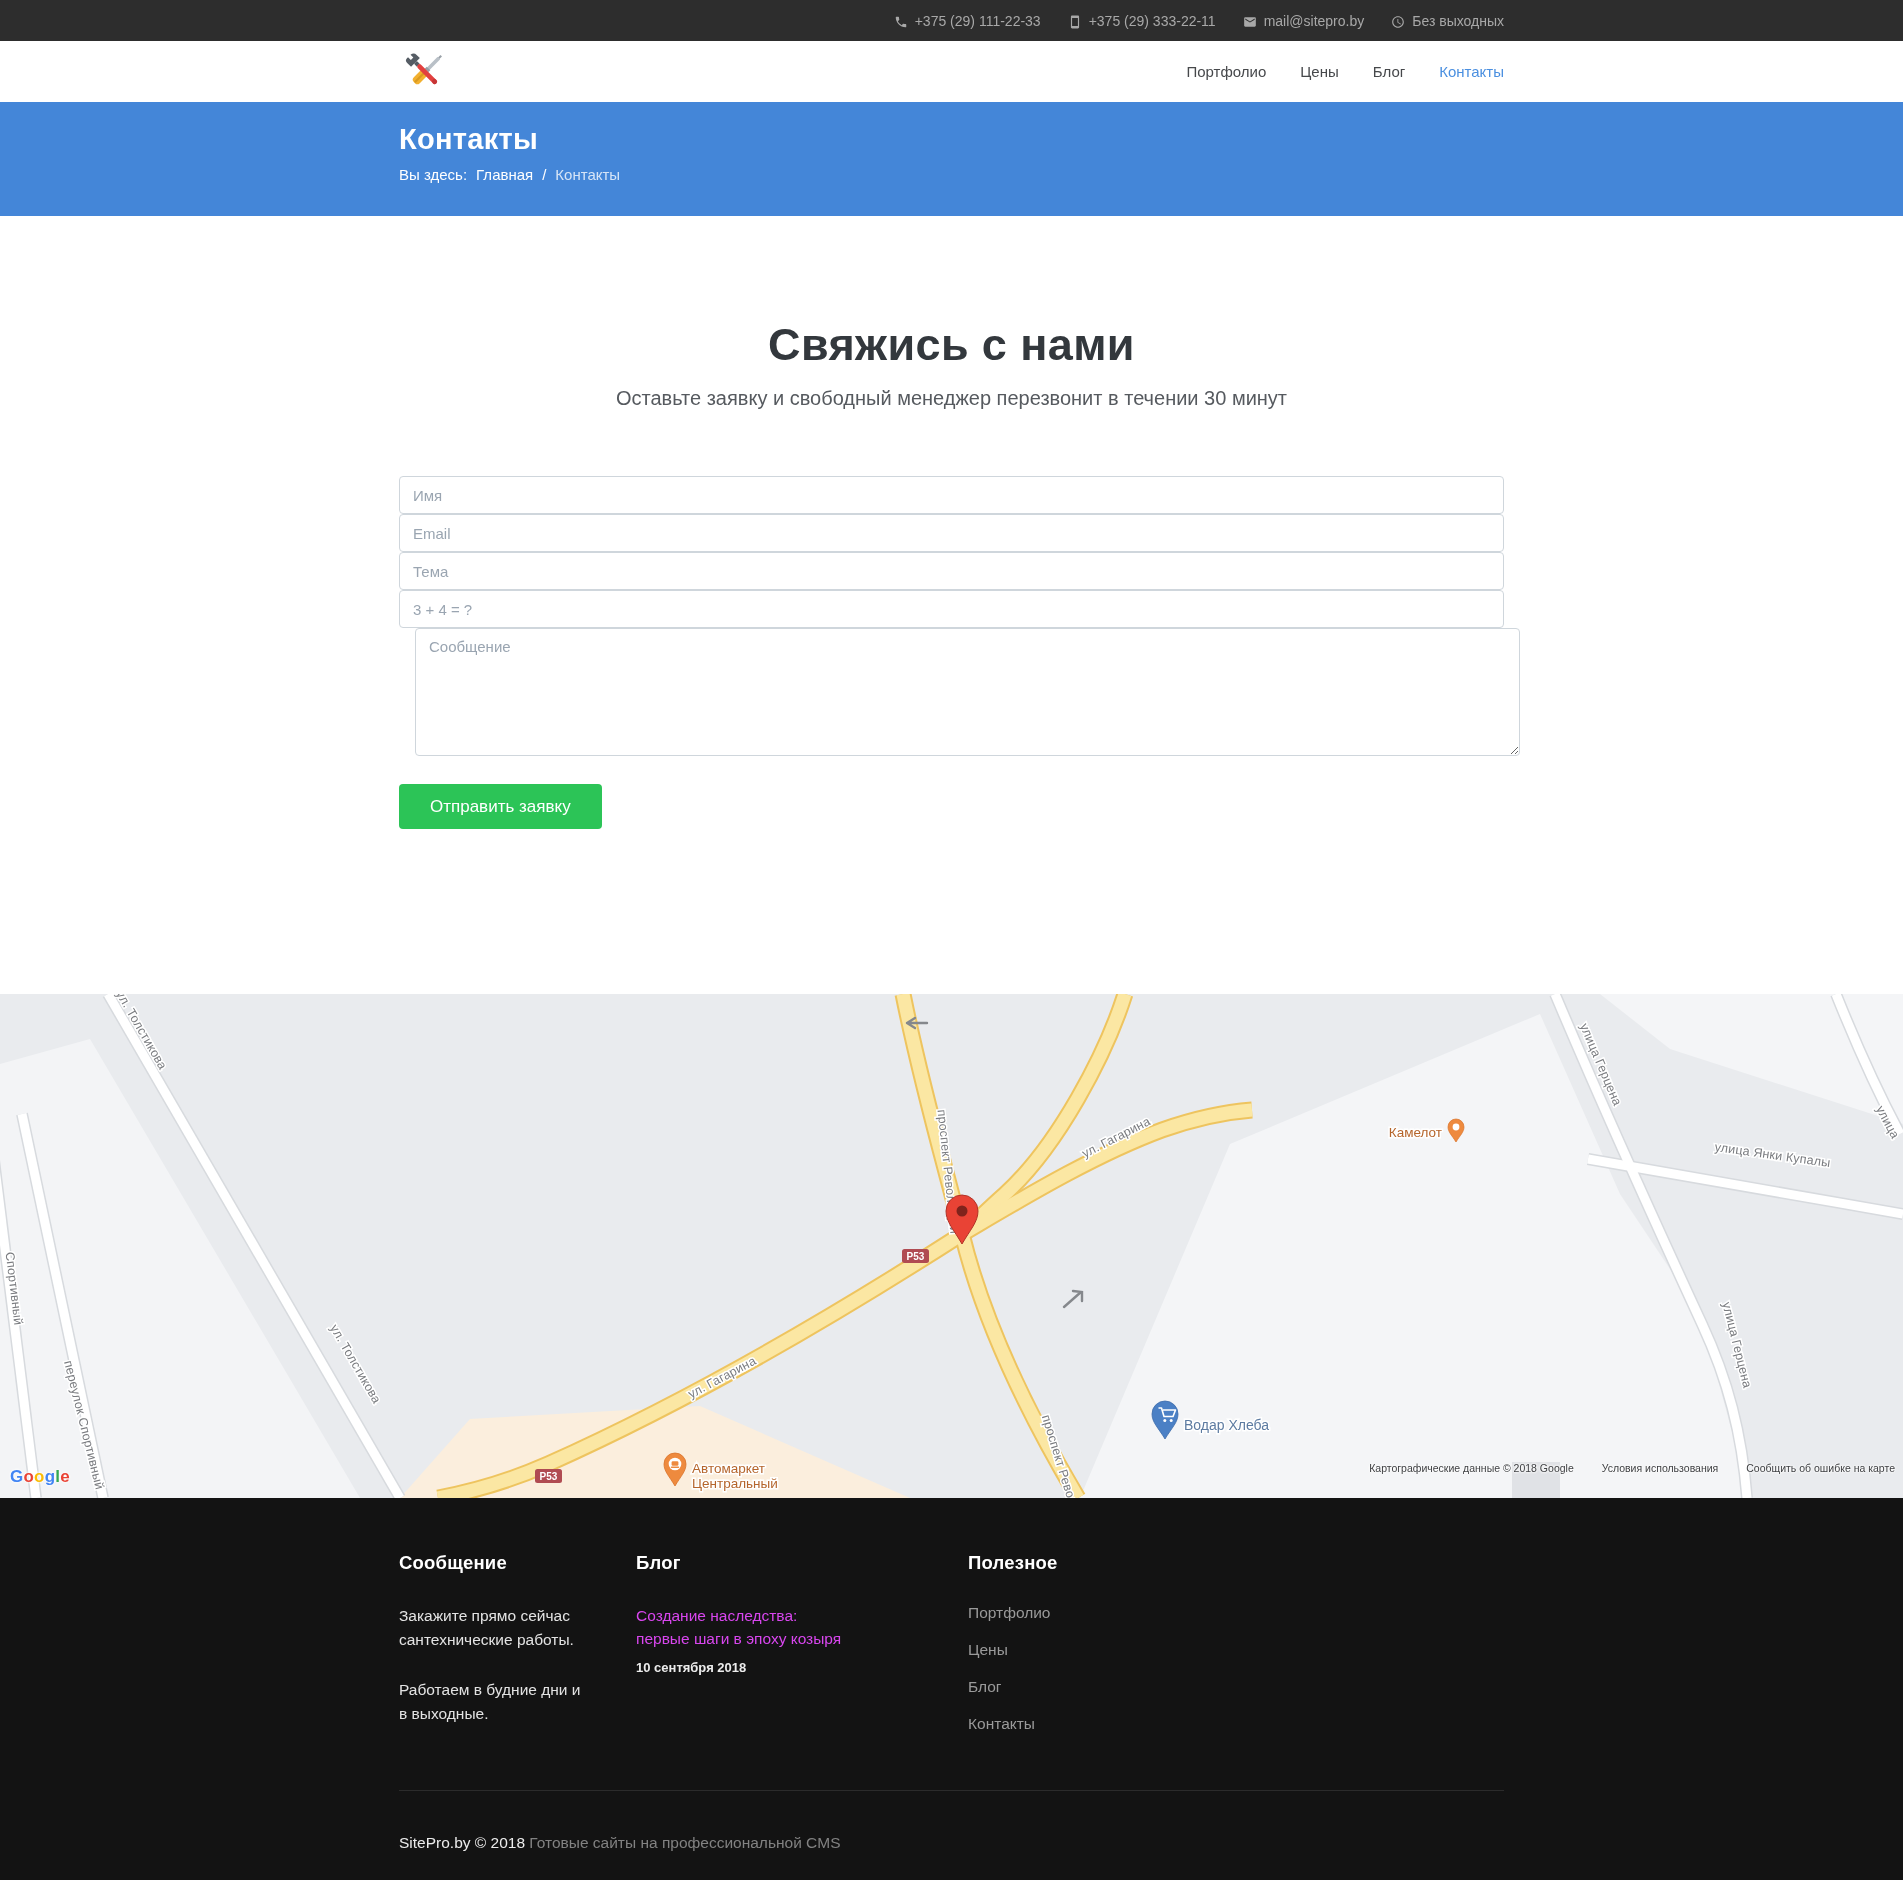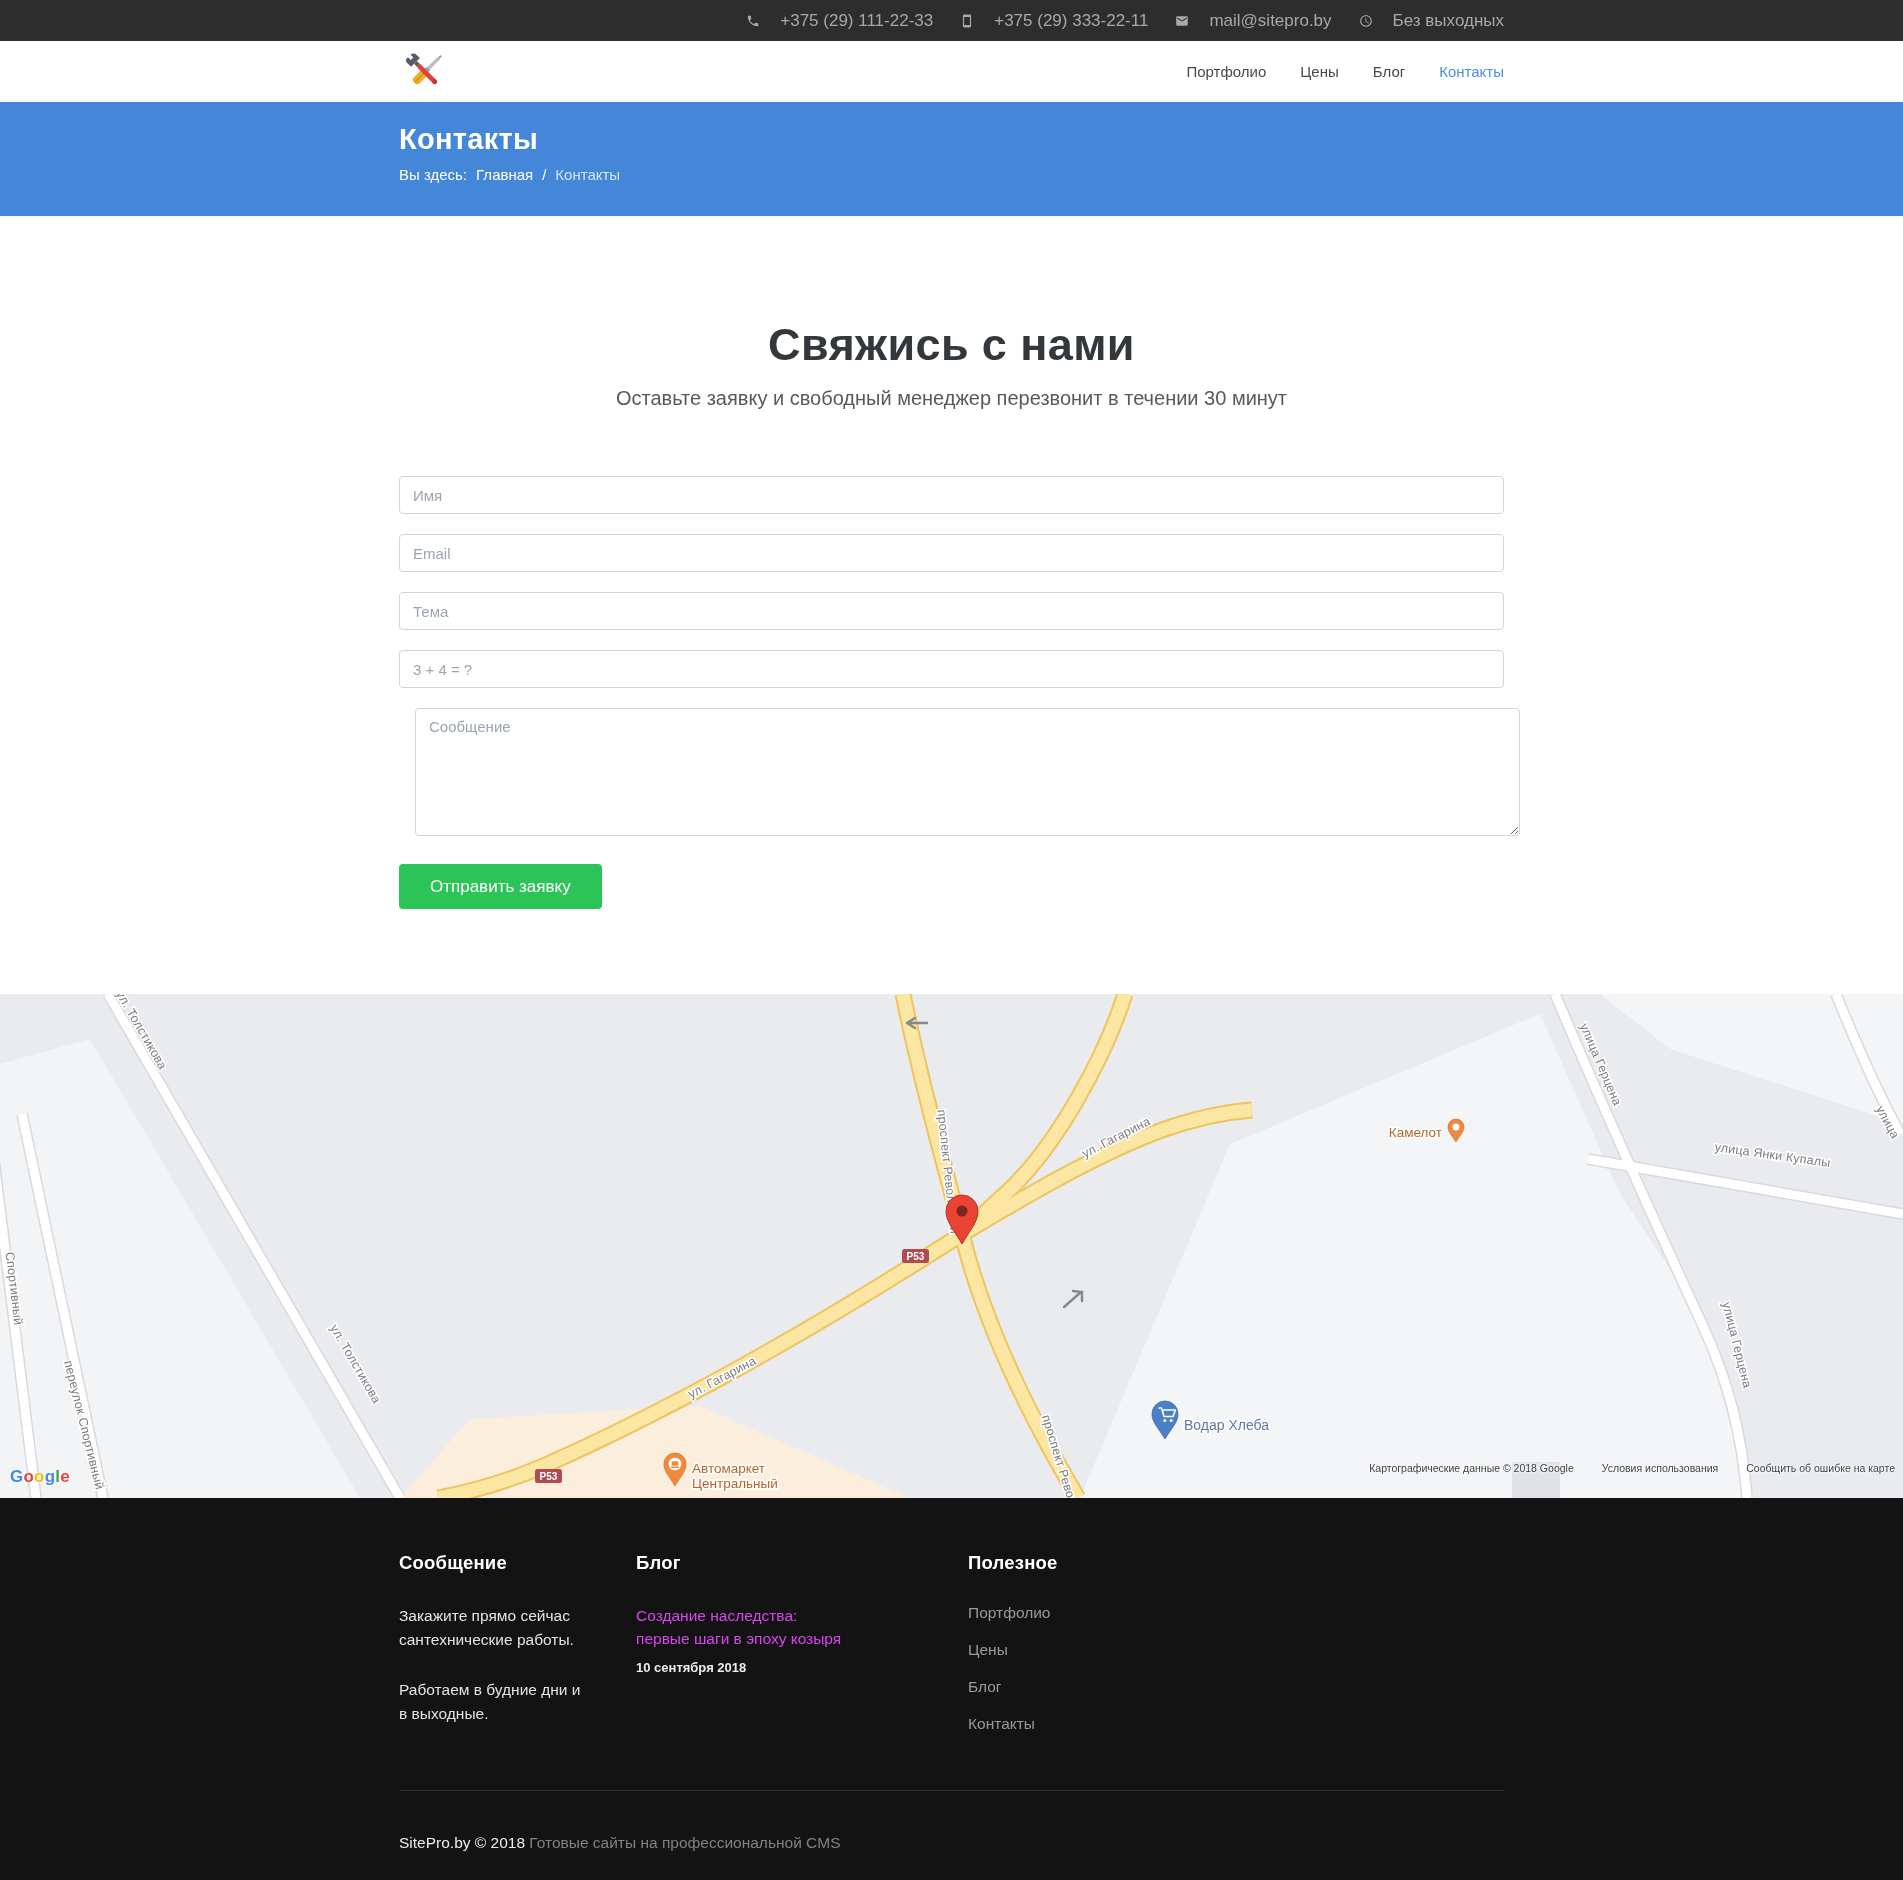--- a/index.html
+++ b/index.html
@@ -3,21 +3,21 @@
 <meta charset="utf-8">
 <style>
   * { margin:0; padding:0; box-sizing:border-box; }
   html,body { width:1903px; height:1880px; overflow:hidden; background:#fff;
               font-family:"Liberation Sans", sans-serif; }
   .container { width:1105px; margin:0 auto; }
 
   
   .topbar { height:41px; background:var(--topbar_bg,#2d2d2d); }
   .topbar .container { height:100%; display:flex; justify-content:flex-end; align-items:center; gap:27px; }
-  .tb-item { display:flex; align-items:center; gap:20px; color:#a8a8a8; font-size:17px; }
+  .tb-item { display:flex; align-items:flex-end; gap:7px; color:#a8a8a8; font-size:14px; }
   .tb-item svg { display:block; }
 
   
   .header { height:61px; background:#fff; }
   .header .container { height:100%; display:flex; justify-content:space-between; align-items:center; }
   .logo { display:flex; align-items:center; height:100%; cursor:pointer; }
   .nav { display:flex; gap:34px; }
   .nav a { text-decoration:none; font-size:15px; color:#46484b; cursor:pointer; }
   .nav a.active { color:var(--nav_active,#4a8fe0); }
 
@@ -26,21 +26,21 @@
   .hero h1 { color:#fff; font-size:29px; font-weight:bold; letter-spacing:.3px; margin-bottom:10px; }
   .breadcrumb { display:flex; align-items:center; gap:9px; font-size:15px; color:#fff; }
   .breadcrumb a { color:#fff; text-decoration:none; cursor:pointer; }
   .breadcrumb .current { color:rgba(255,255,255,.78); }
 
   
   .main { height:778px; padding-top:103px;border-radius:31px; }
   .main h2 { text-align:center; font-size:45px; font-weight:bold; color:#33383d; letter-spacing:.4px; margin-bottom:16px; }
   .main .sub { text-align:center; font-size:20px; color:#565a5f; margin-bottom:66px; }
   .field { display:block; width:100%; height:38px; border:1px solid #cfd6dc; border-radius:4px;
-           padding:6px 13px; font-size:15px; color:#495057; margin-bottom:20px; background:#fff;
+           padding:6px 13px; font-size:15px; color:#495057; background:#fff;
            font-family:"Liberation Sans", sans-serif; }
   textarea.field { height:128px; padding:9px 13px; resize:vertical; margin-bottom:28px;margin-left:16px; }
   .field::placeholder { color:#9aa5b1; opacity:1; }
   .submit-btn { display:inline-block; border:none; cursor:pointer; background:var(--button_green,#2cc457);
                 color:#fff; font-size:17px; border-radius:4px; height:45px; padding:0 31px;
                 font-family:"Liberation Sans", sans-serif; }
 
   
   .map { position:relative; height:504px; background:#e9ebee; overflow:hidden; cursor:grab; }
   .map svg { display:block; }

